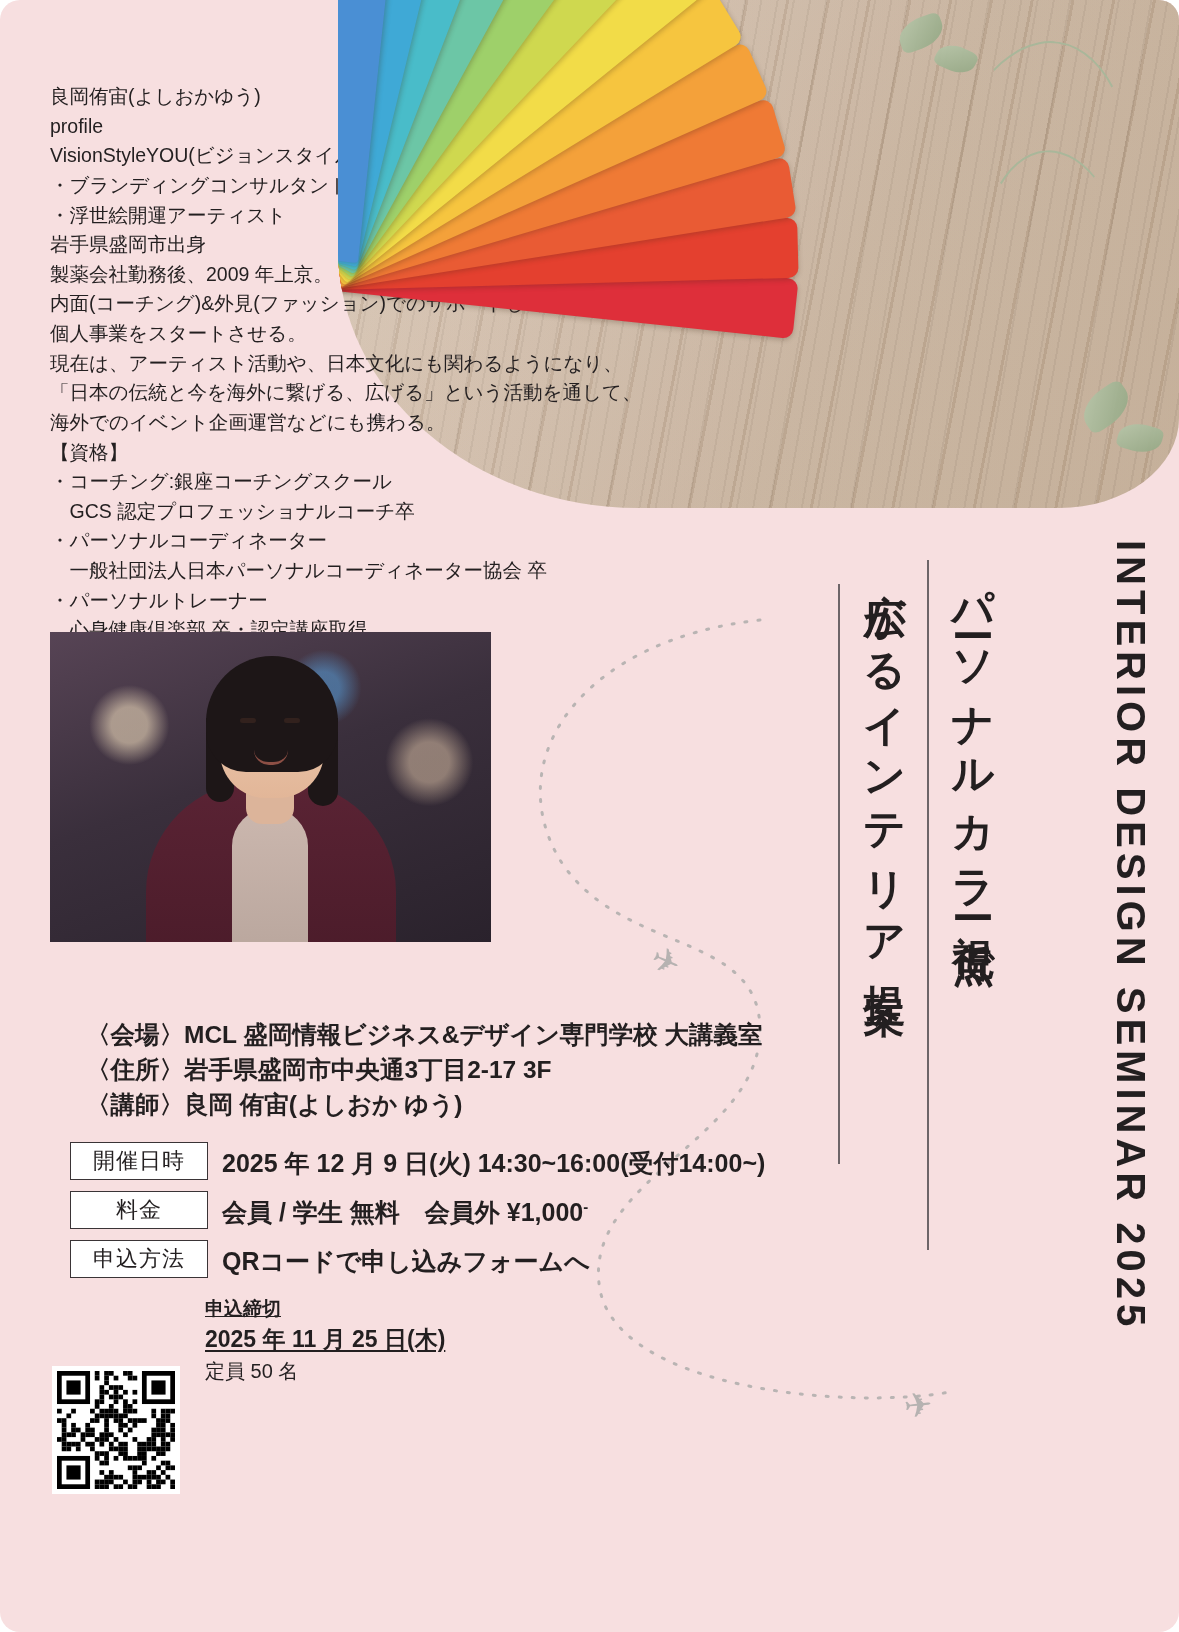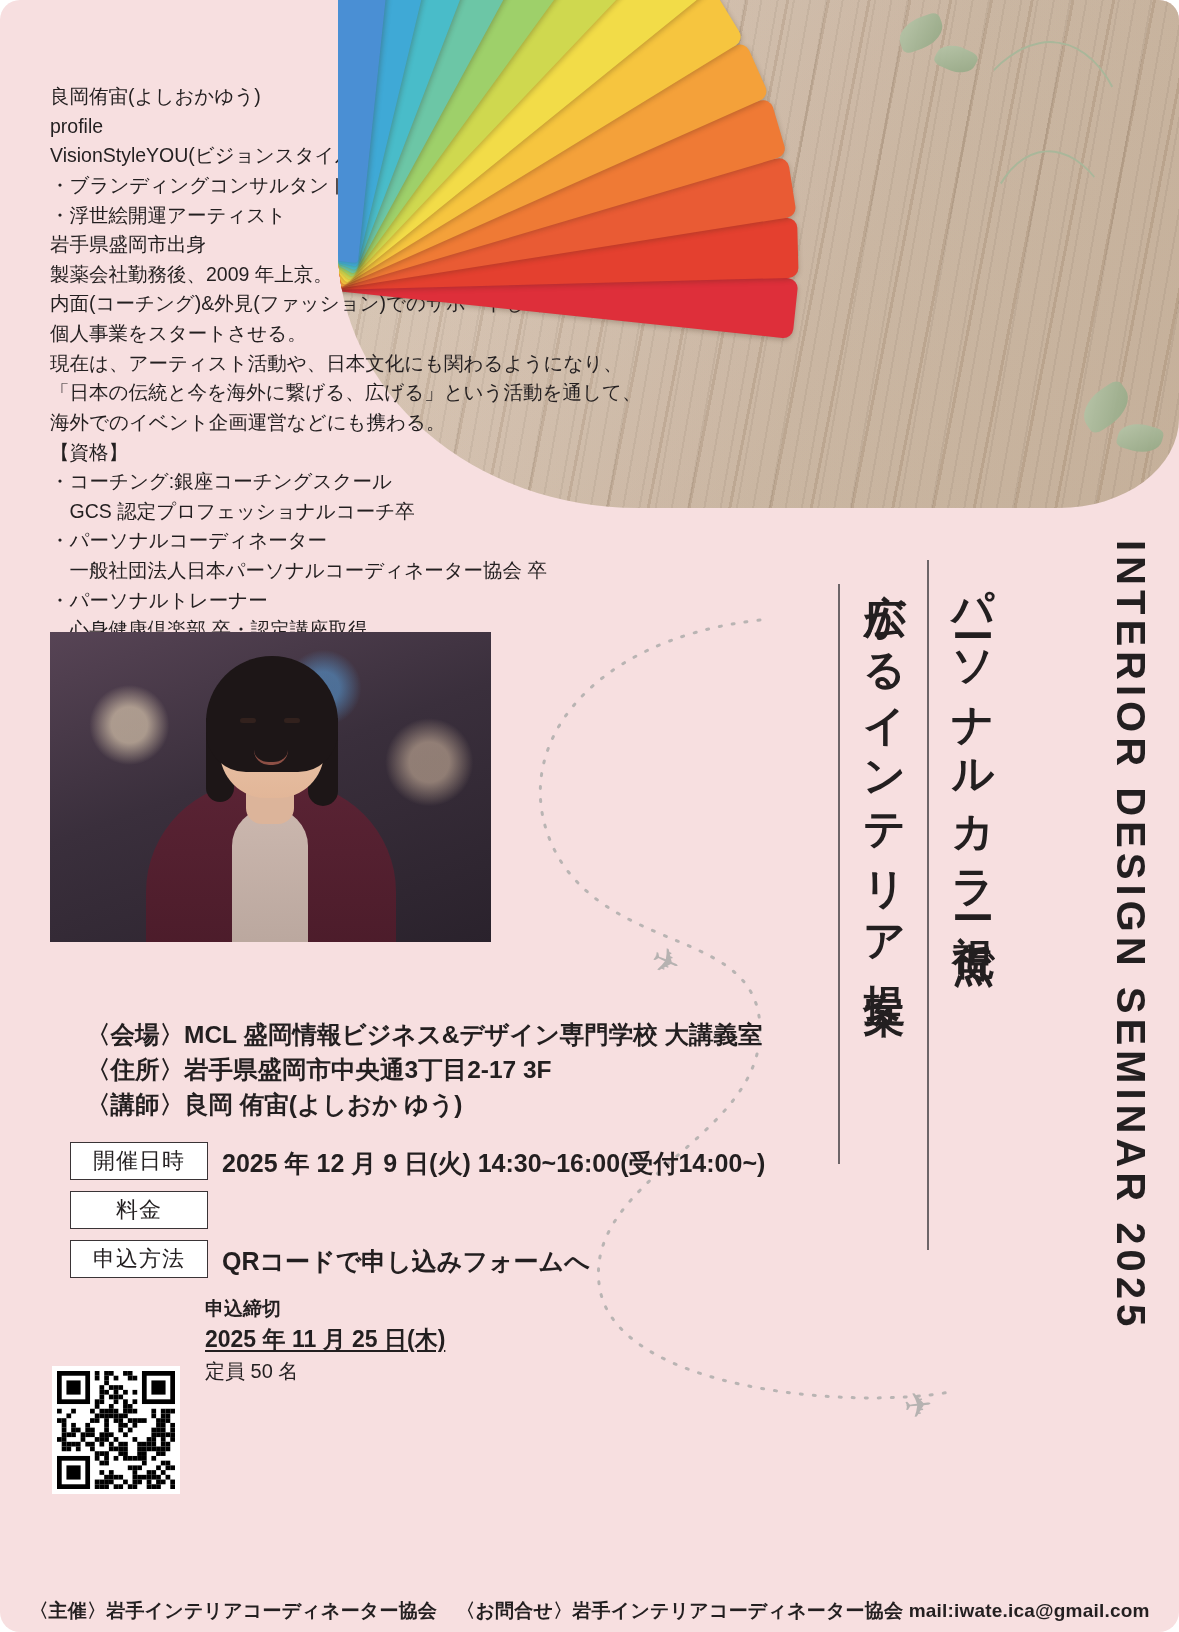--- a/index.html
+++ b/index.html
@@ -240,20 +240,21 @@
     position: absolute;
     left: 205px;
     top: 1296px;
     width: 700px;
     color: #231f20;
   }
   .notes .dl-title {
     font-size: 19px;
     font-weight: bold;
     line-height: 1.35;
+    text-decoration: underline;
   }
   .notes .dl-date {
     font-size: 23px;
     font-weight: bold;
     text-decoration: underline;
     text-underline-offset: 3px;
     line-height: 1.5;
   }
   .notes .capacity {
     font-size: 20px;
@@ -442,20 +443,21 @@
 〈住所〉岩手県盛岡市中央通3丁目2-17 3F
 〈講師〉良岡 侑宙(よしおか ゆう)</div>
 
   <div class="info-rows" id="info-rows">
       <div class="info-row">
         <div class="info-label">開催日時</div>
         <div class="info-value">2025 年 12 月 9 日(火) 14:30~16:00(受付14:00~)</div>
       </div>
       <div class="info-row">
         <div class="info-label">料金</div>
+        <div class="info-value">会員 / 学生 無料　会員外 ¥1,000<span class="sup">-</span></div>
       </div>
       <div class="info-row">
         <div class="info-label">申込方法</div>
         <div class="info-value">QRコードで申し込みフォームへ</div>
       </div>
     </div>
 
   <div class="qr">
     <div class="qrgrid" id="qrgrid"><svg width="118" height="118" viewBox="0 0 118 118">
           <rect width="118" height="118" fill="#ffffff"></rect>
@@ -690,14 +692,13 @@
           <rect x="9.44" y="94.39999999999999" width="14.16" height="14.16" fill="#000"></rect>
         </svg></div>
   </div>
 
   <div class="notes">
     <div class="dl-title">申込締切</div>
     <div class="dl-date">2025 年 11 月 25 日(木)</div>
     <div class="capacity">定員 50 名</div>
   </div>
 
-  <div class="footer">〈主催〉岩手インテリアコーディネーター協会　〈お問合せ〉岩手インテリアコーディネーター協会 mail:iwate.ica@gmail.com</div>
 </div>
 
 </body></html>

